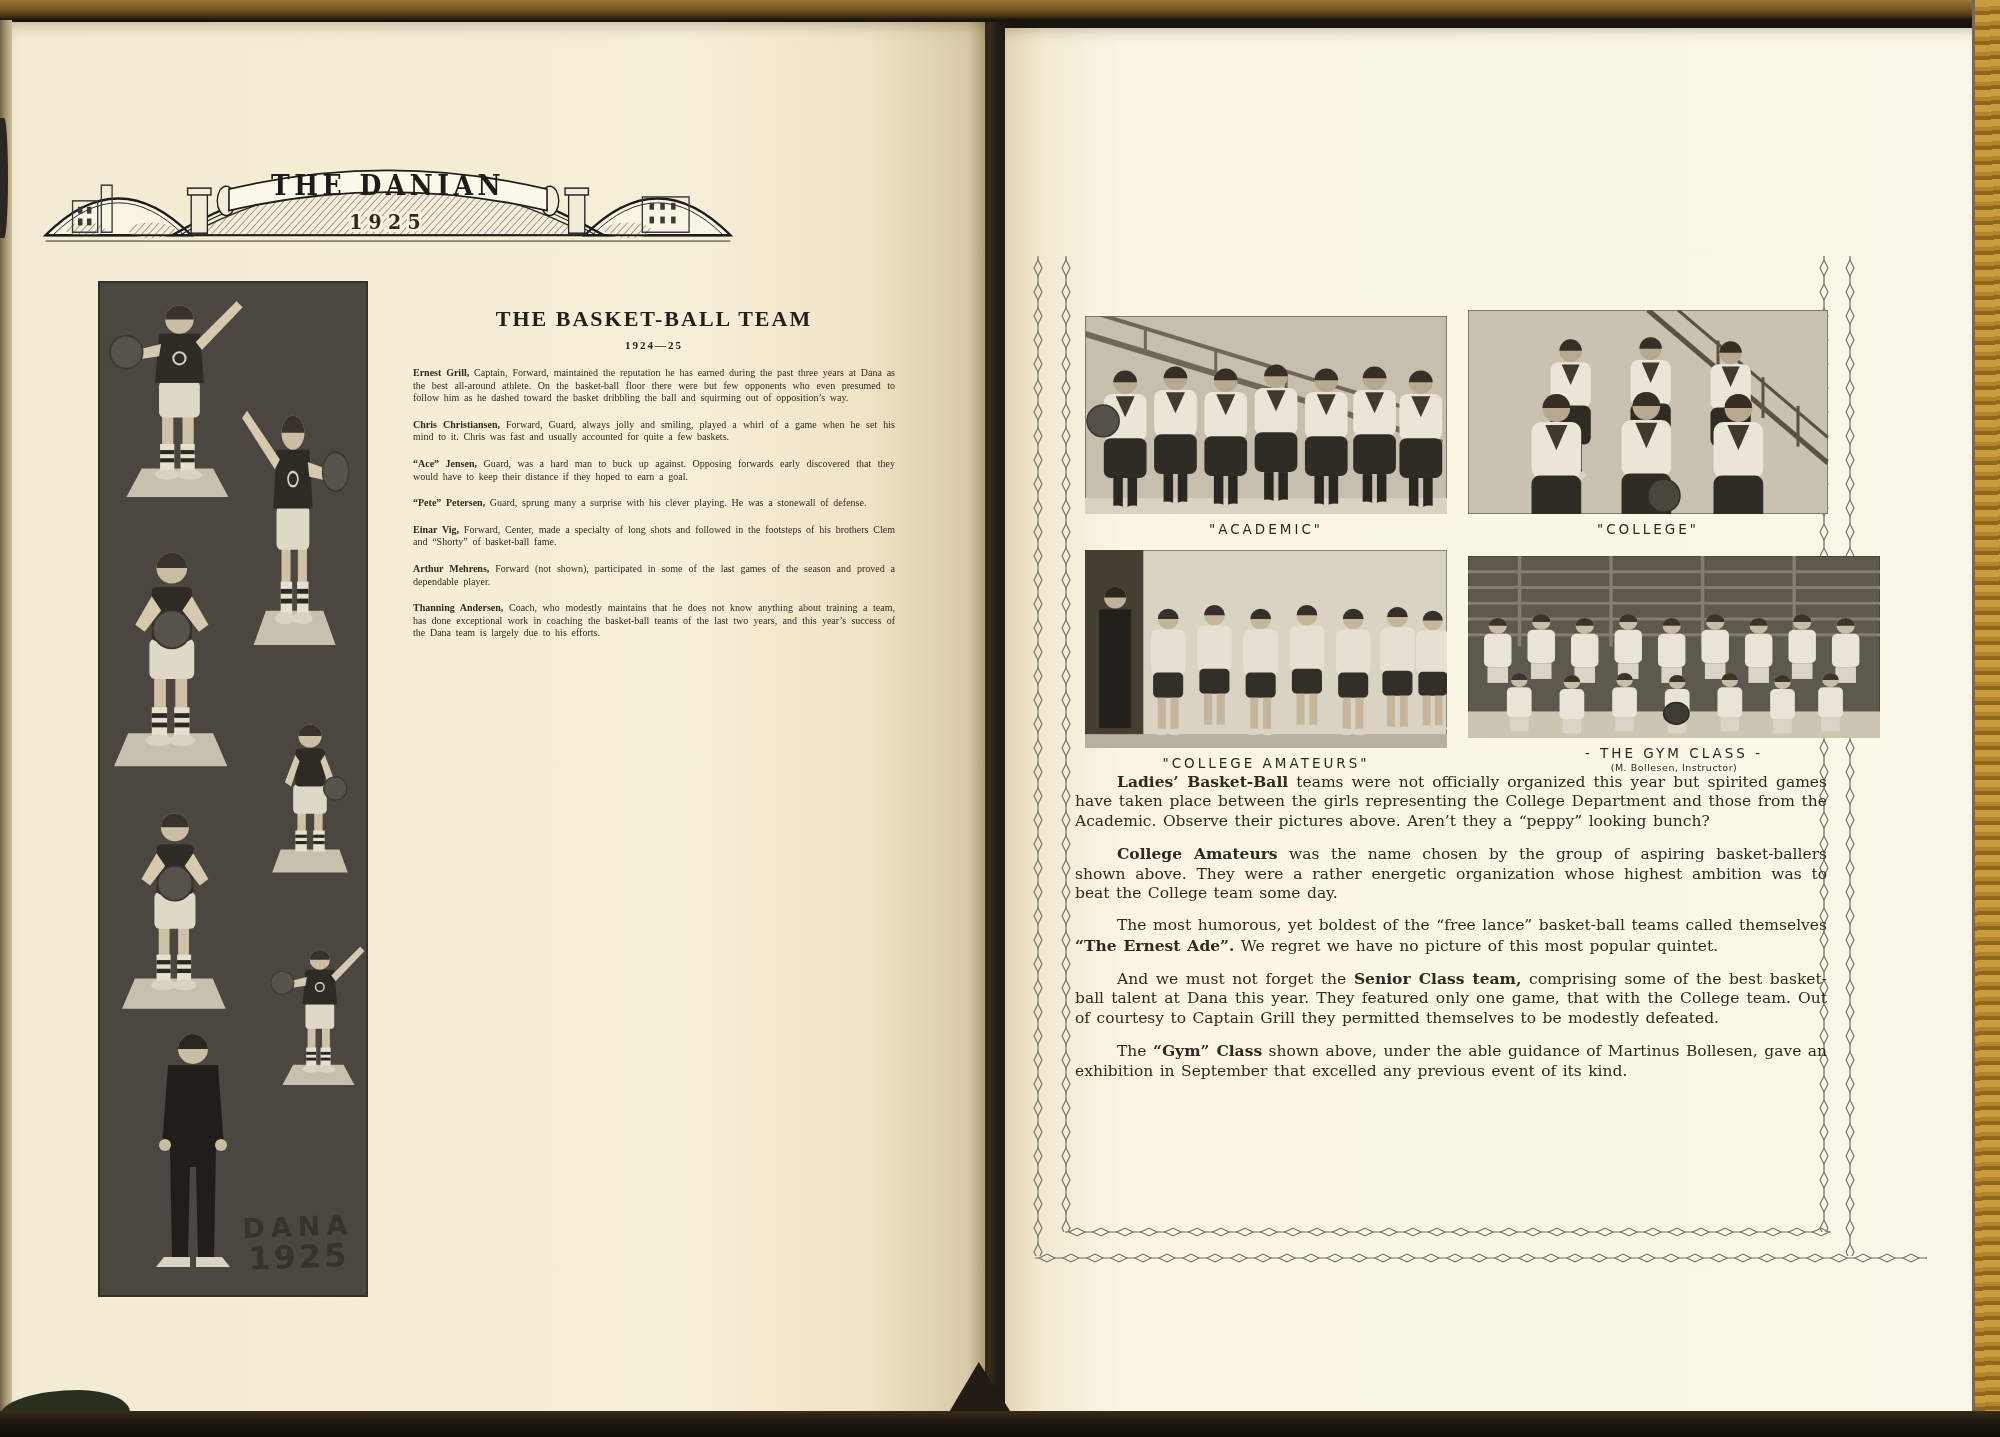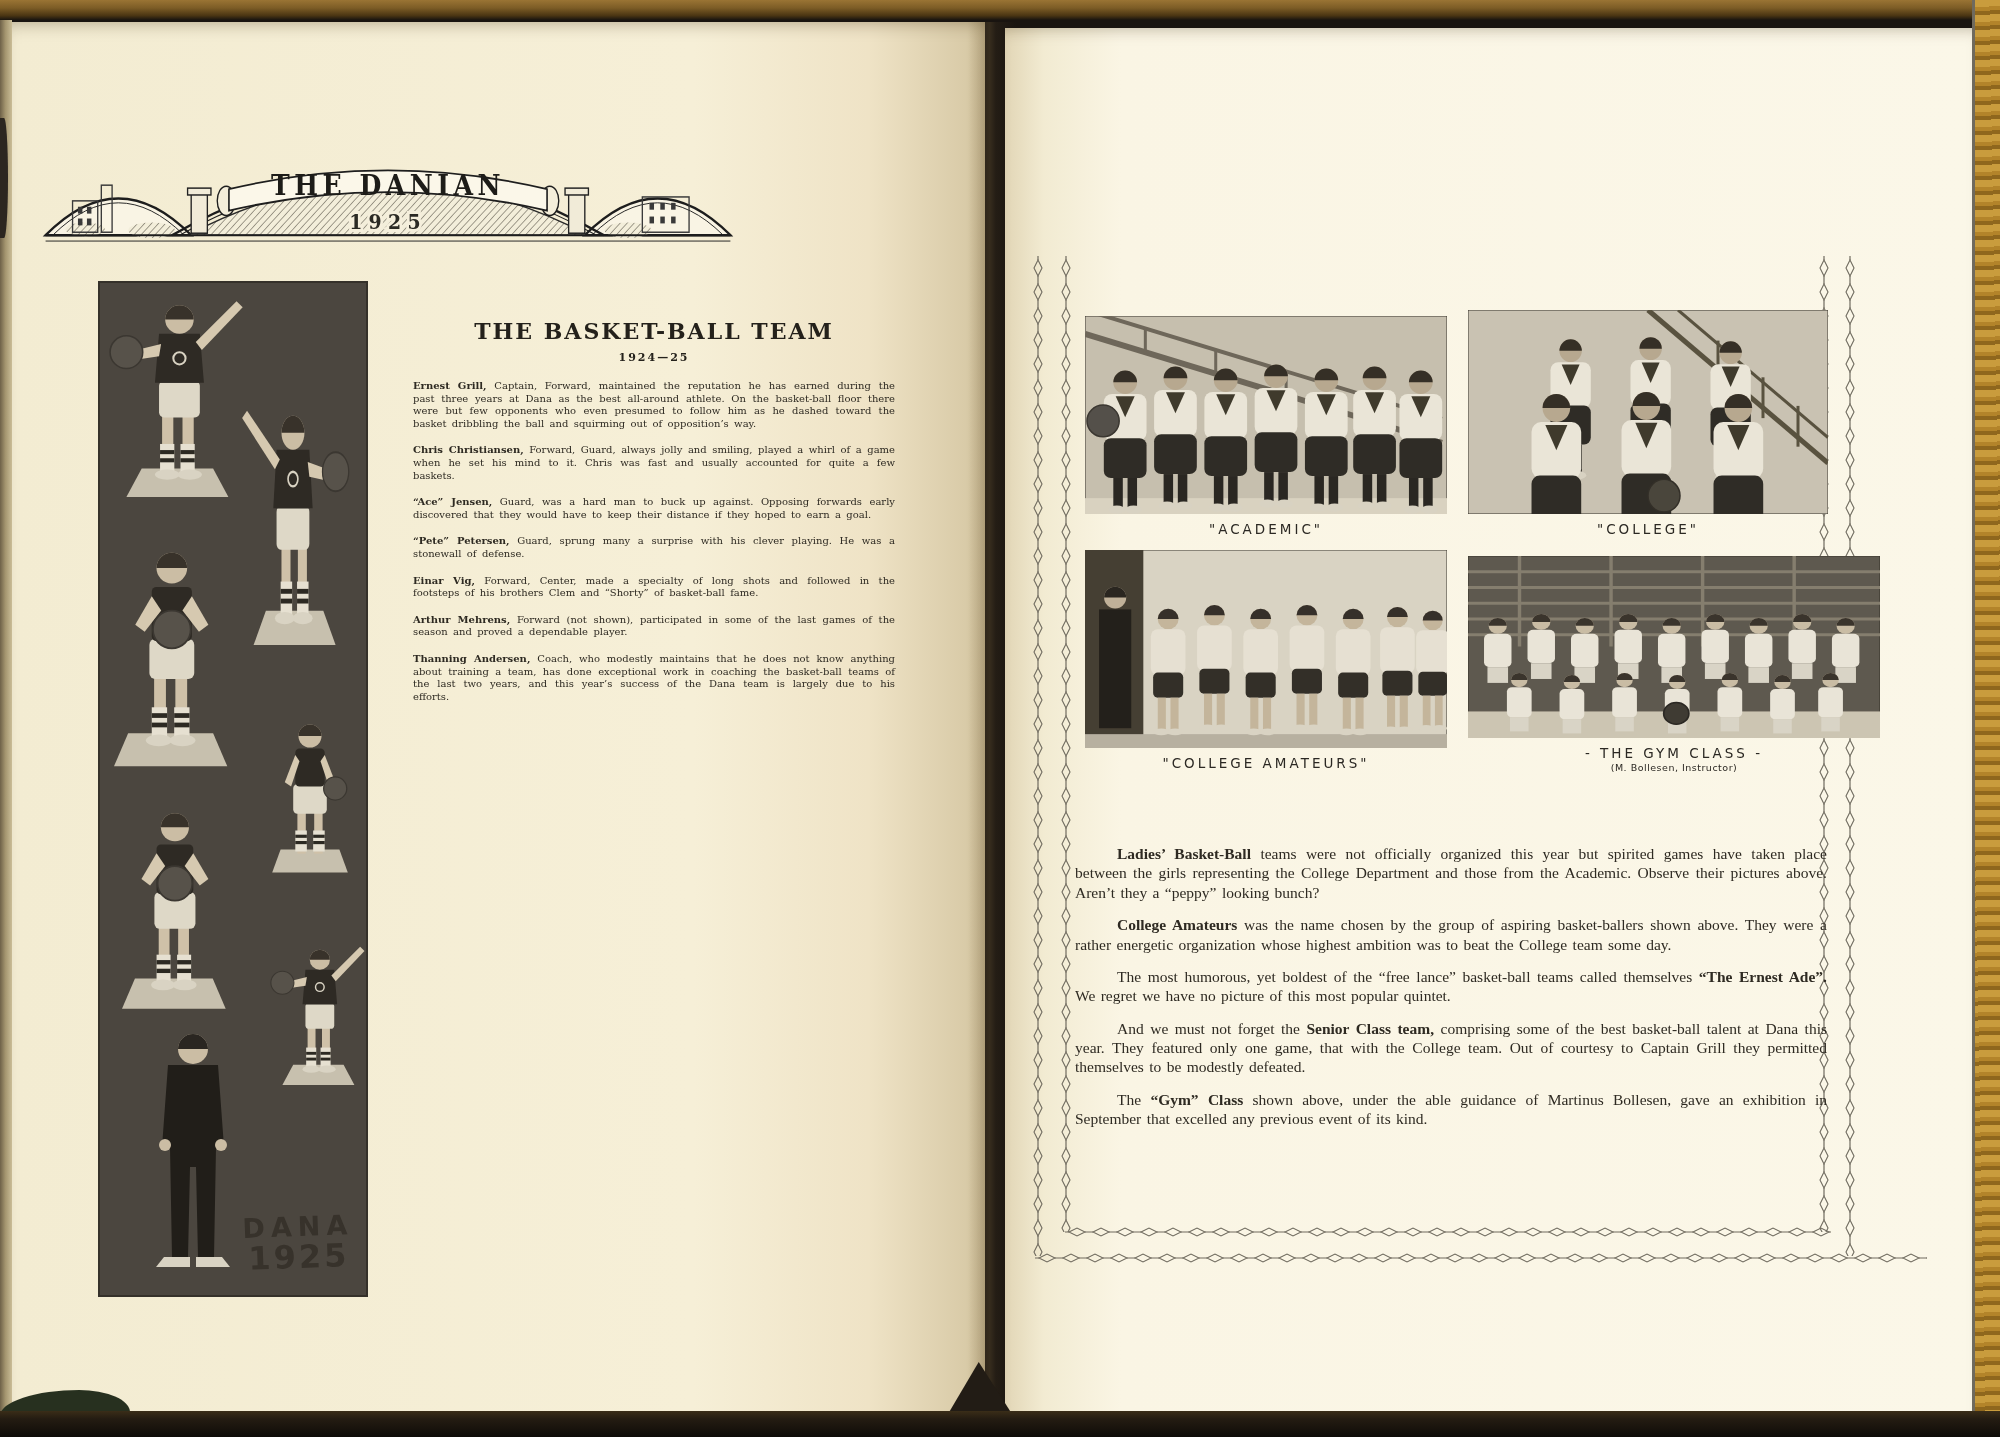--- a/index.html
+++ b/index.html
@@ -48,36 +48,36 @@
   
   .photo-strip{position:absolute;left:88px;top:261px;width:266px;height:1012px;background:#4b463f;
     box-shadow:0 0 0 2px #35312a, inset 0 0 70px rgba(0,0,0,.38);}
   .photo-strip svg{display:block;width:100%;height:100%;}
   .strip-sign{position:absolute;right:12px;bottom:22px;font-family:"DejaVu Sans",sans-serif;font-weight:bold;
     color:#37322b;transform:rotate(-2deg);text-align:center;line-height:1.02;}
   .sign1{display:block;font-size:27px;letter-spacing:6px;}
   .sign2{display:block;font-size:32px;letter-spacing:3px;}
 
   
-  .article{position:absolute;left:401px;top:296px;width:482px;}
+  .article{position:absolute;left:401px;top:284px;width:482px;font-family:Liberation Serif, serif;}
   .article h1{margin:0;font-size:22px;font-weight:bold;text-align:center;letter-spacing:2px;color:#24211b;}
   .article h2{margin:7px 0 16px 0;font-size:11px;font-weight:bold;text-align:center;letter-spacing:2px;color:#24211b;}
   .paras p{margin:0 0 14px 0;text-align:justify;color:#2e2a22;}
   .paras-left p{font-size:10px;line-height:1.26;word-spacing:2.2px;}
   .paras span.b{font-weight:bold;}
 
   
   figure{position:absolute;margin:0;}
   figure svg{display:block;width:100%;}
   figcaption{font-family:"DejaVu Sans",sans-serif;font-size:13.5px;letter-spacing:3px;color:#2b2823;
     text-align:center;padding-top:7px;white-space:nowrap;}
   .gym-sub{display:block;font-size:9.5px;letter-spacing:.5px;padding-top:1px;}
 
   
-  .rp-text{position:absolute;left:70px;top:816px;width:752px;font-family:Liberation Serif, serif;}
+  .rp-text{position:absolute;left:70px;top:744px;width:752px;}
   .paras-right p{font-size:15.5px;line-height:1.25;text-indent:42px;margin-bottom:13px;word-spacing:1.5px;}
 
   .defs-holder{position:absolute;width:0;height:0;overflow:hidden;}
 </style>
 </head>
 <body>
 
 <svg class="defs-holder" aria-hidden="true">
   <defs>
     <pattern id="hatch" width="5.5" height="5.5" patternUnits="userSpaceOnUse" patternTransform="rotate(45)">

